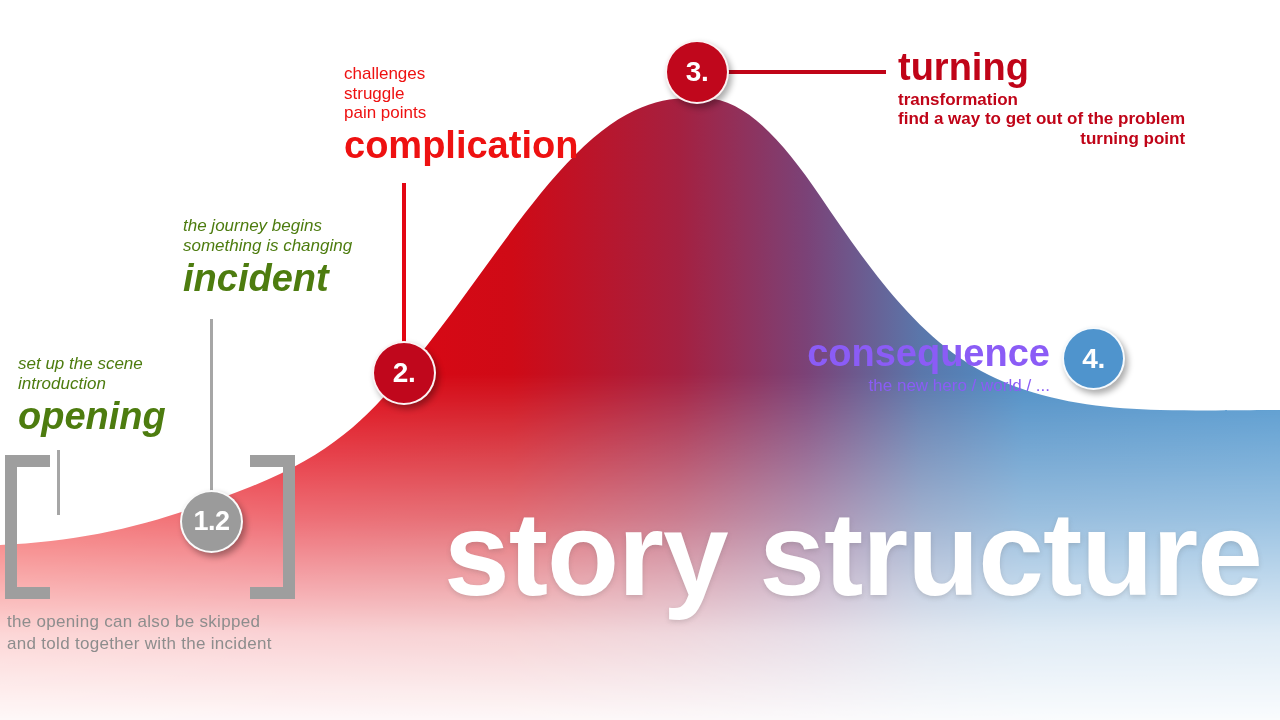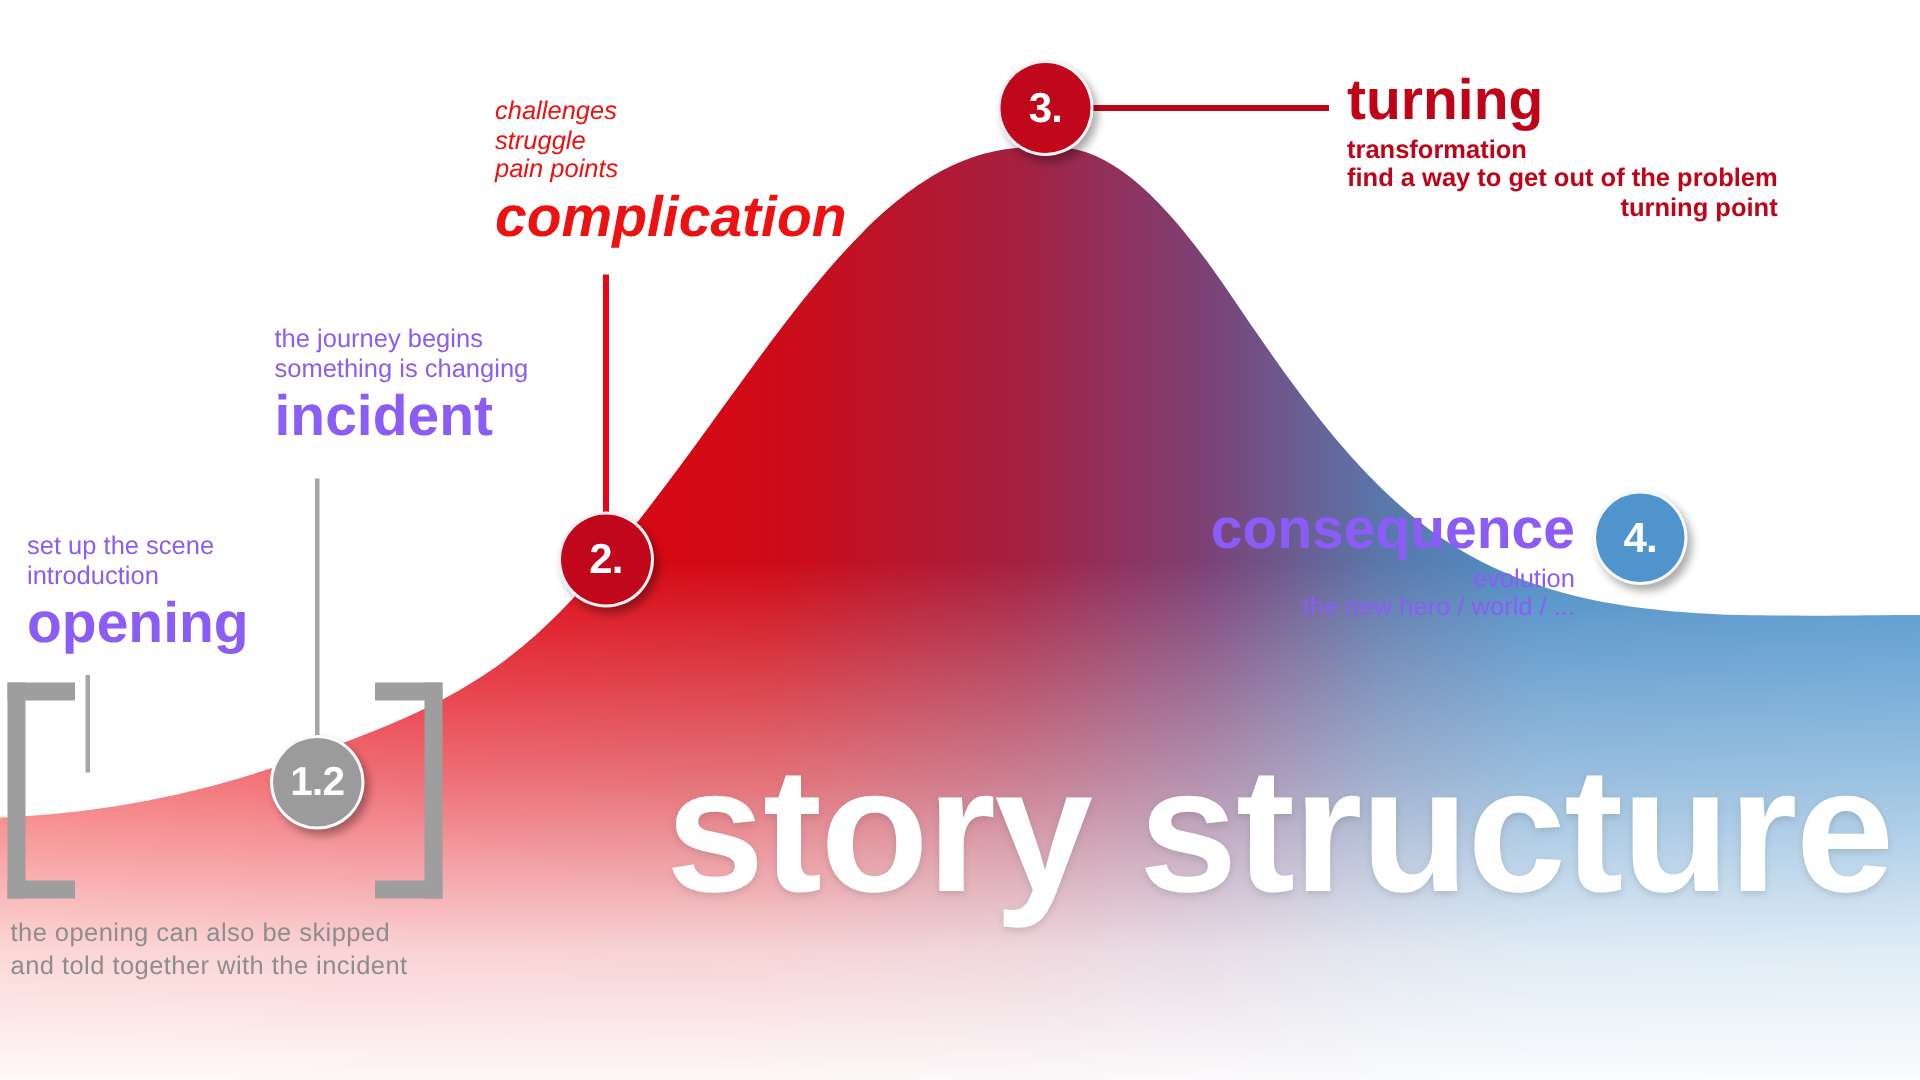--- a/index.html
+++ b/index.html
@@ -83,21 +83,21 @@
   .sub {
     font-size: 17px;
     font-weight: normal;
   }
   .sub-line { display: block; }
   .title-word {
     font-weight: bold;
     display: block;
   }
 
-  .gray-text { color: #8b5cf6; }
+  .gray-text { color: #4d7c0f; font-style: italic; }
   .red-text  { color: #ee1111; }
   .dred-text { color: #c00418; }
   .white-text { color: #8b5cf6; }
 
   .t-opening { font-size: 38px; margin-top: 2px; }
   .t-incident { font-size: 38px; margin-top: 2px; }
   .t-complication { font-size: 38px; margin-top: 1px; }
   .t-change { font-size: 38px; }
   .t-consequence { font-size: 38px; }
 
@@ -177,21 +177,21 @@
 
   <div class="tblock align-left gray-text" style="left:183px; top:216px;">
     <span class="sub sub-line">the journey begins</span>
     <span class="sub sub-line">something is changing</span>
     <span class="title-word t-incident">incident</span>
   </div>
   <div class="circle c-gray" style="left:180px; top:490px; width:63px; height:63px; font-size:27px;">
     <span>1.2</span>
   </div>
 
-  <div class="tblock align-left red-text" style="left:330px; top:64px;font-style:italic;">
+  <div class="tblock align-left red-text" style="left:344px; top:64px;">
     <span class="sub sub-line">challenges</span>
     <span class="sub sub-line">struggle</span>
     <span class="sub sub-line">pain points</span>
     <span class="title-word t-complication">complication</span>
   </div>
   <div class="circle c-red" style="left:372px; top:341px; width:64px; height:64px; font-size:28px;">
     <span>2.</span>
   </div>
 
   <div class="tblock align-left dred-text" style="left:898px; top:46px;">
@@ -199,21 +199,20 @@
     <span class="sub sub-line" style="font-weight:bold;">transformation</span>
     <span class="sub sub-line" style="font-weight:bold;">find a way to get out of the problem</span>
     <span class="sub sub-line" style="font-weight:bold;text-align:right;">turning point</span>
   </div>
   <div class="circle c-red" style="left:665px; top:40px; width:64px; height:64px; font-size:28px; background:#c0071c;">
     <span>3.</span>
   </div>
 
   <div class="tblock align-right white-text" style="left:740px; top:332px; width:310px;">
     <span class="title-word t-consequence">consequence</span>
-    <span class="sub sub-line">evolution</span>
     <span class="sub sub-line">the new hero / world / ...</span>
   </div>
   <div class="circle c-blue" style="left:1062px; top:327px; width:63px; height:63px; font-size:28px;">
     <span>4.</span>
   </div>
 
   <div class="note" style="left:7px; top:611px; width:300px;">
     <span style="display:block;">the opening can also be skipped</span>
     <span style="display:block;">and told together with the incident</span>
   </div>

